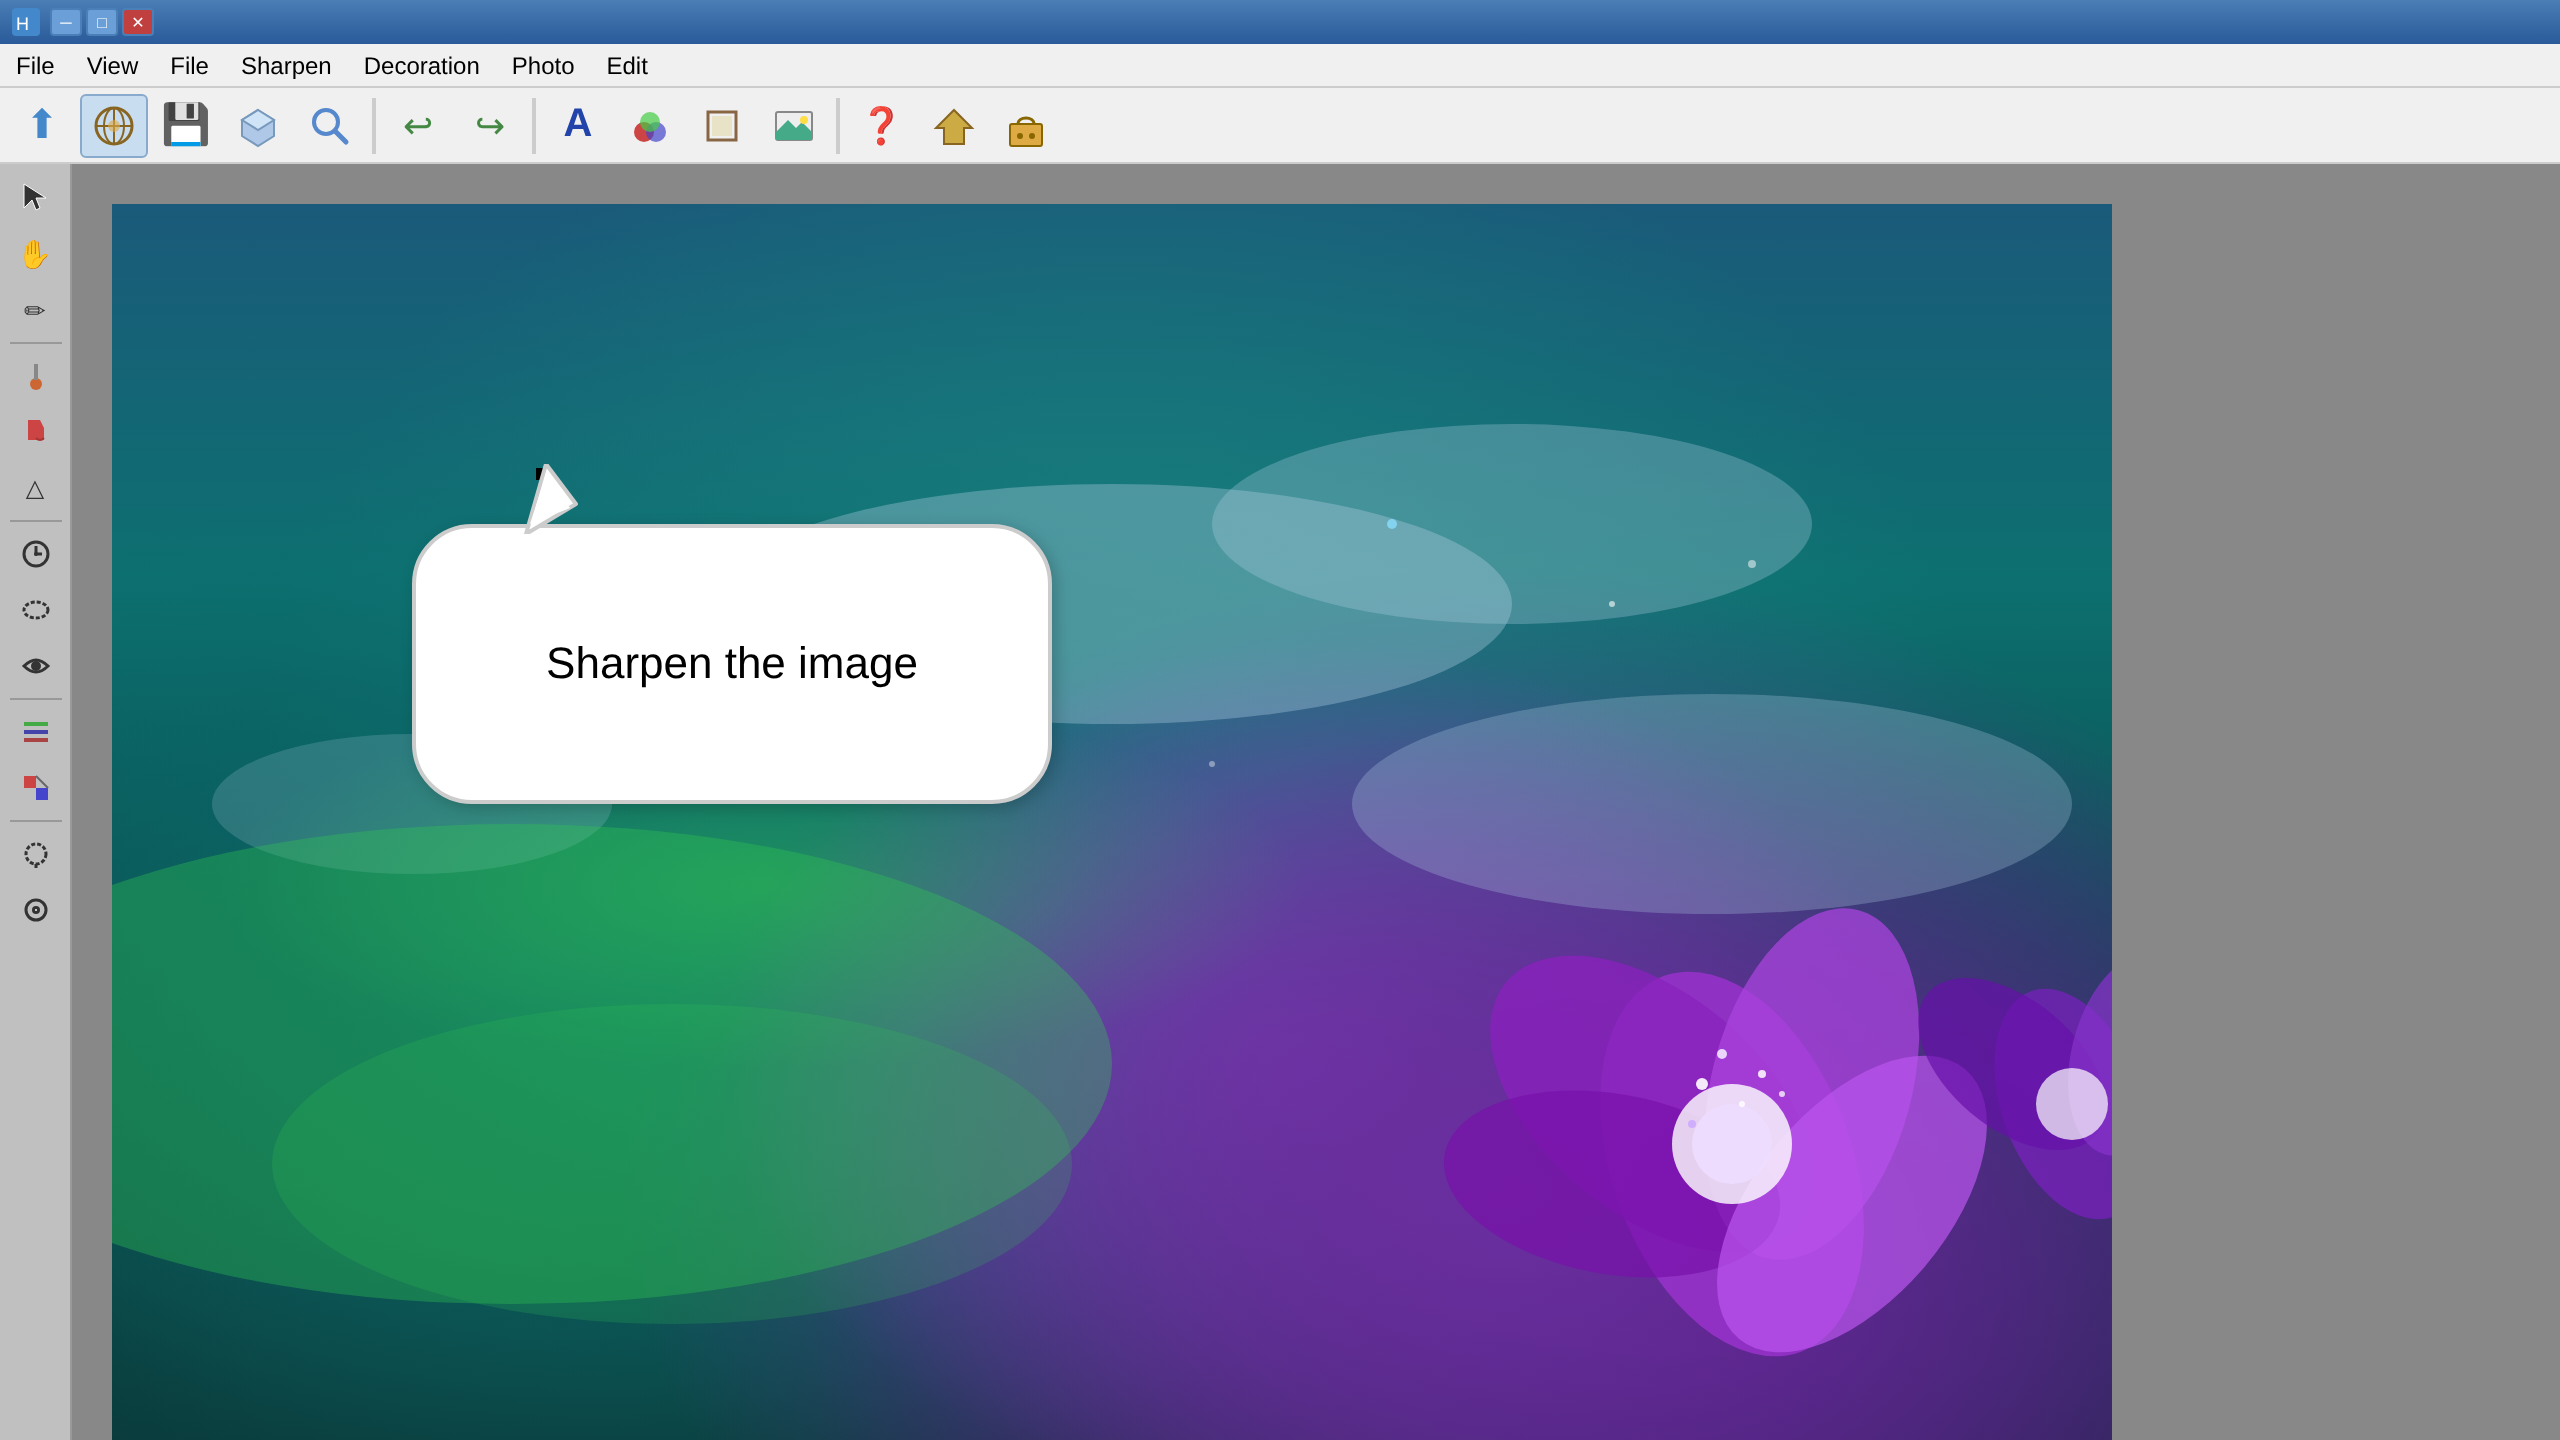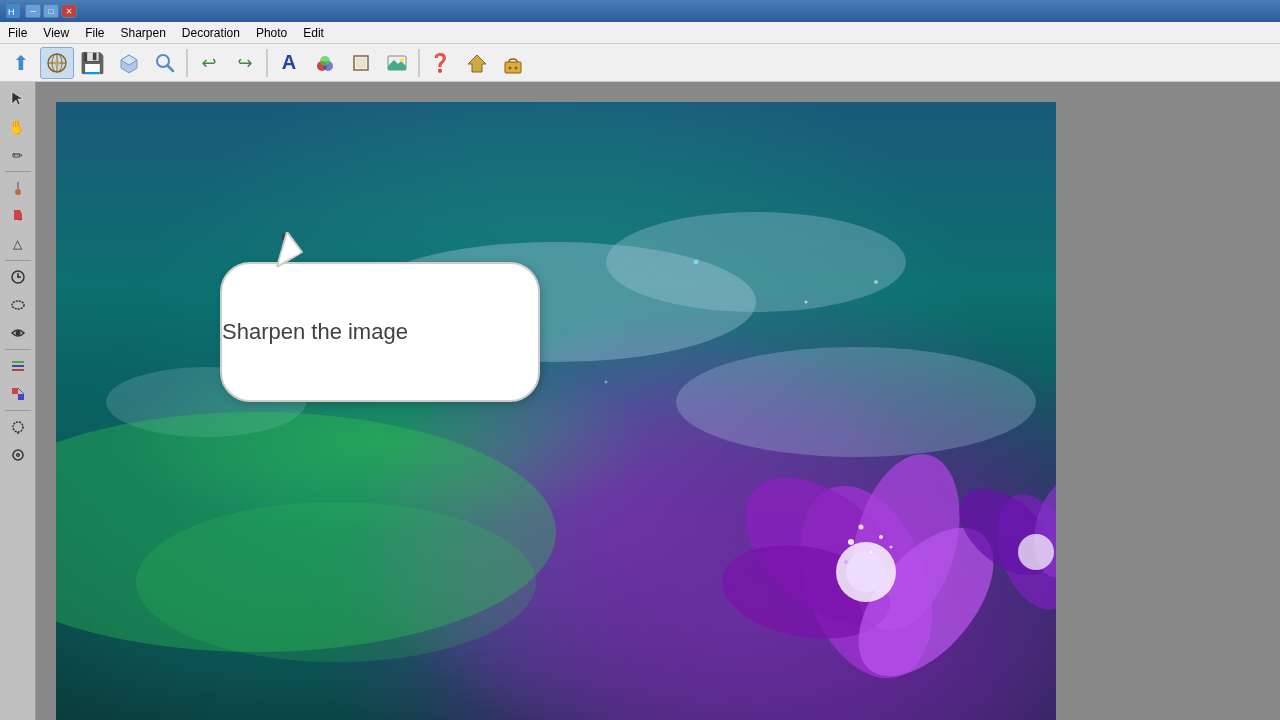--- a/index.html
+++ b/index.html
@@ -155,30 +155,31 @@
       width: 55%;
       height: 30%;
       background: radial-gradient(ellipse, rgba(60, 200, 80, 0.4) 0%, transparent 70%);
       border-radius: 50%;
     }
 
     
     #speech-bubble {
       position: absolute;
       top: 160px;
-      left: 164px;
+      left: 150px;
       width: 320px;
       height: 140px;
       background: white;
       border: 2px solid #ccc;
       border-radius: 30px;
       display: flex;
       align-items: center;
+      justify-content: center;
       font-size: 22px;
-      color: #404040;
+      color: #000000;
       font-family: Arial, sans-serif;
       box-shadow: 2px 2px 8px rgba(0,0,0,0.2);
     }
     #speech-bubble::before {
       content: '';
       position: absolute;
       top: -30px;
       left: 60px;
       width: 0;
       height: 0;

